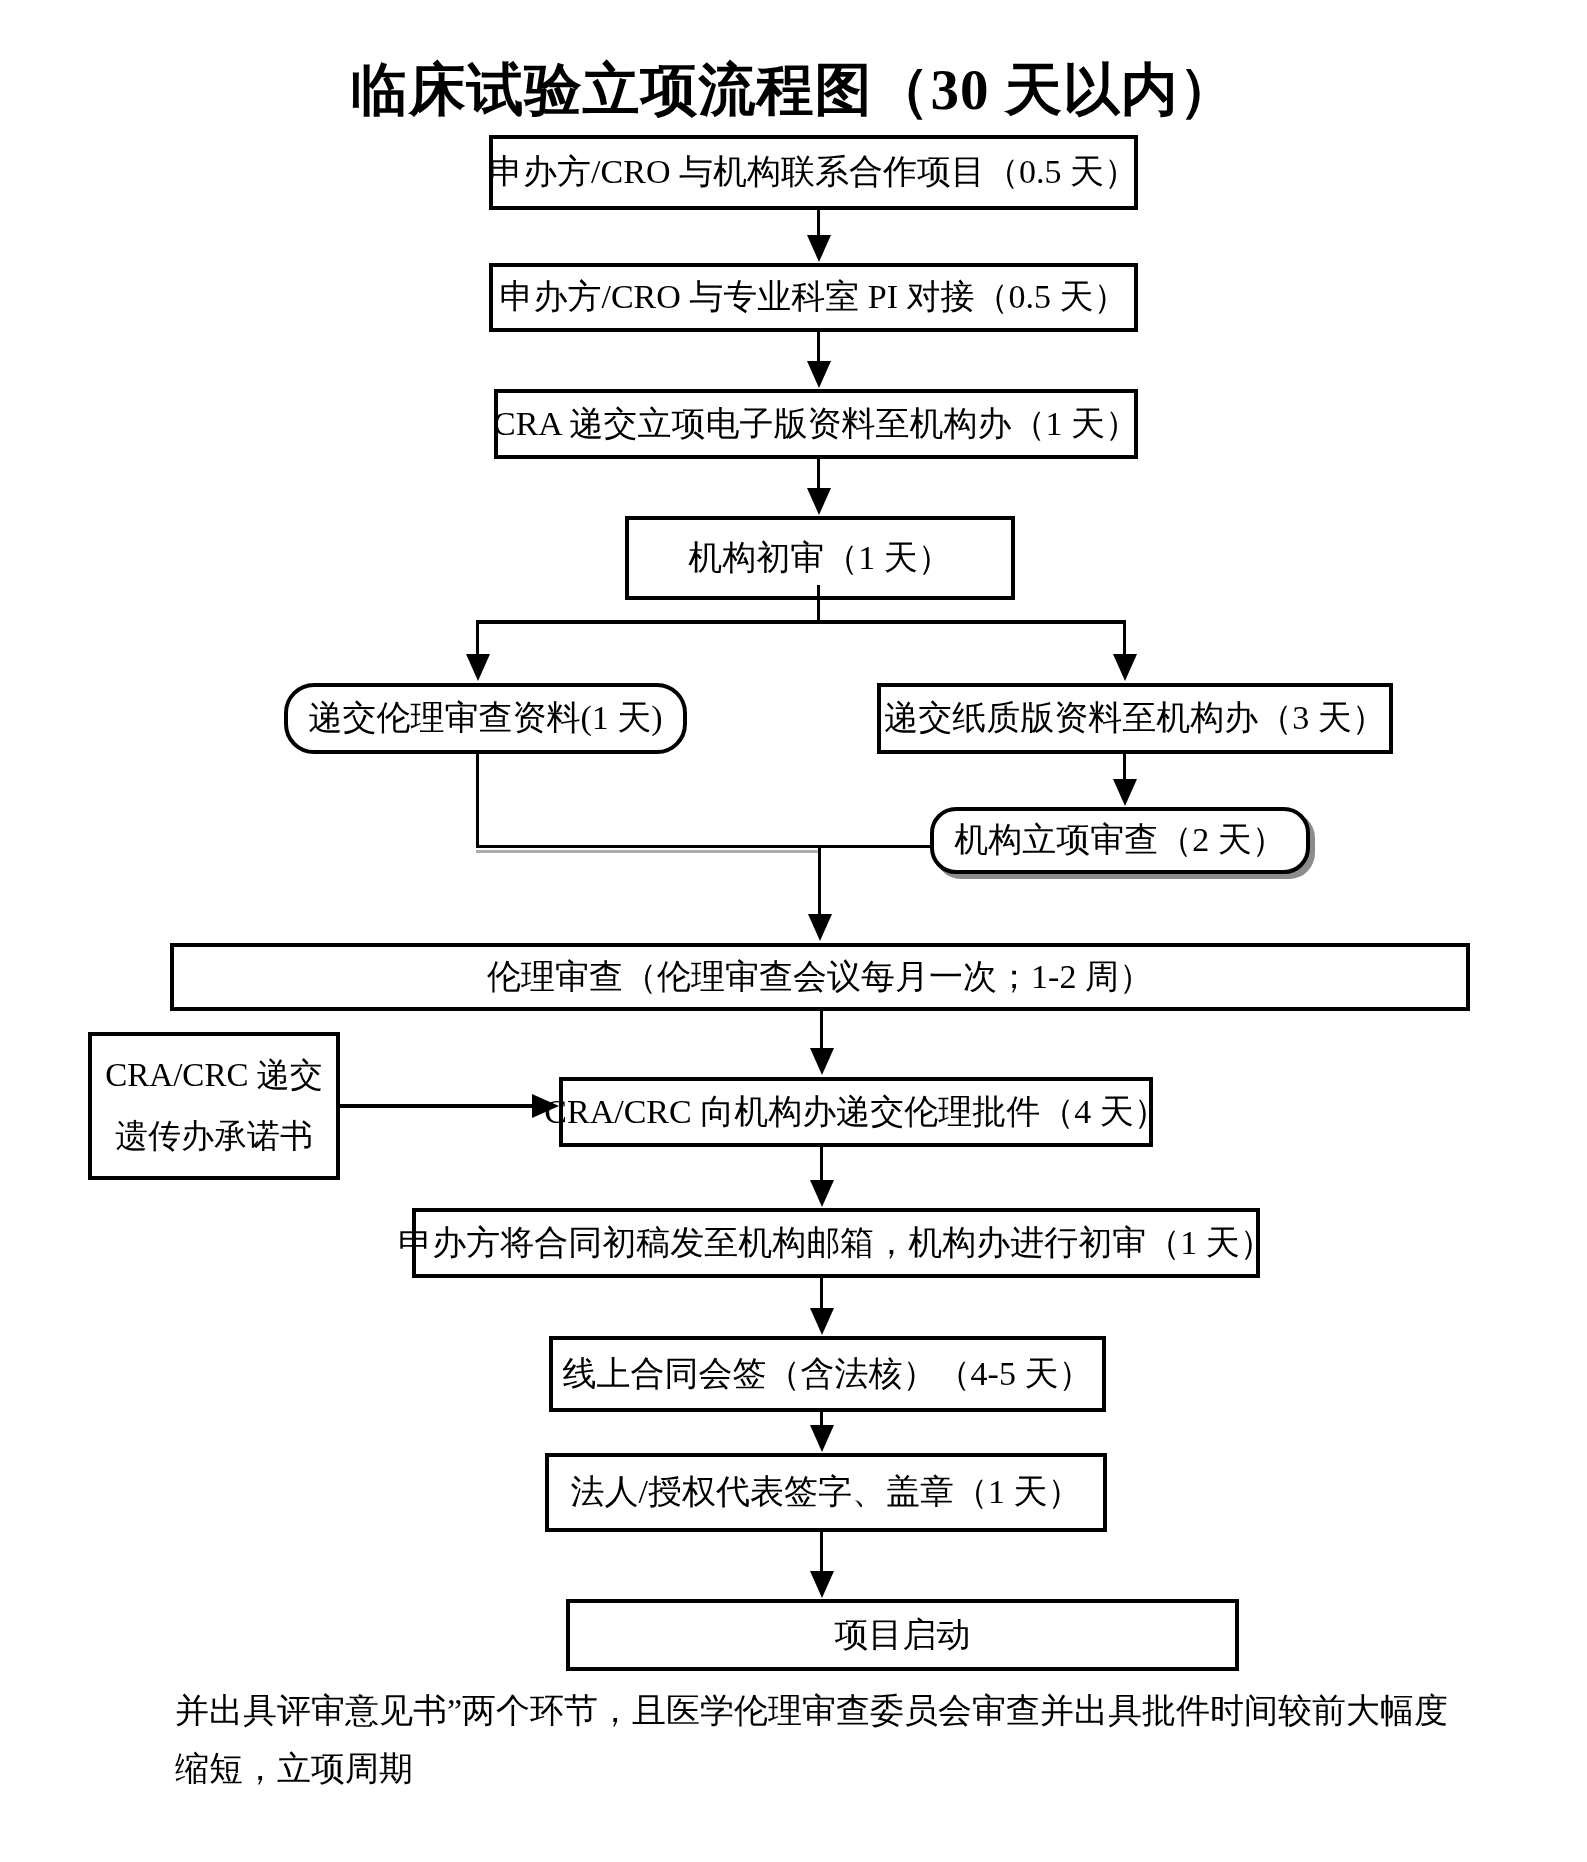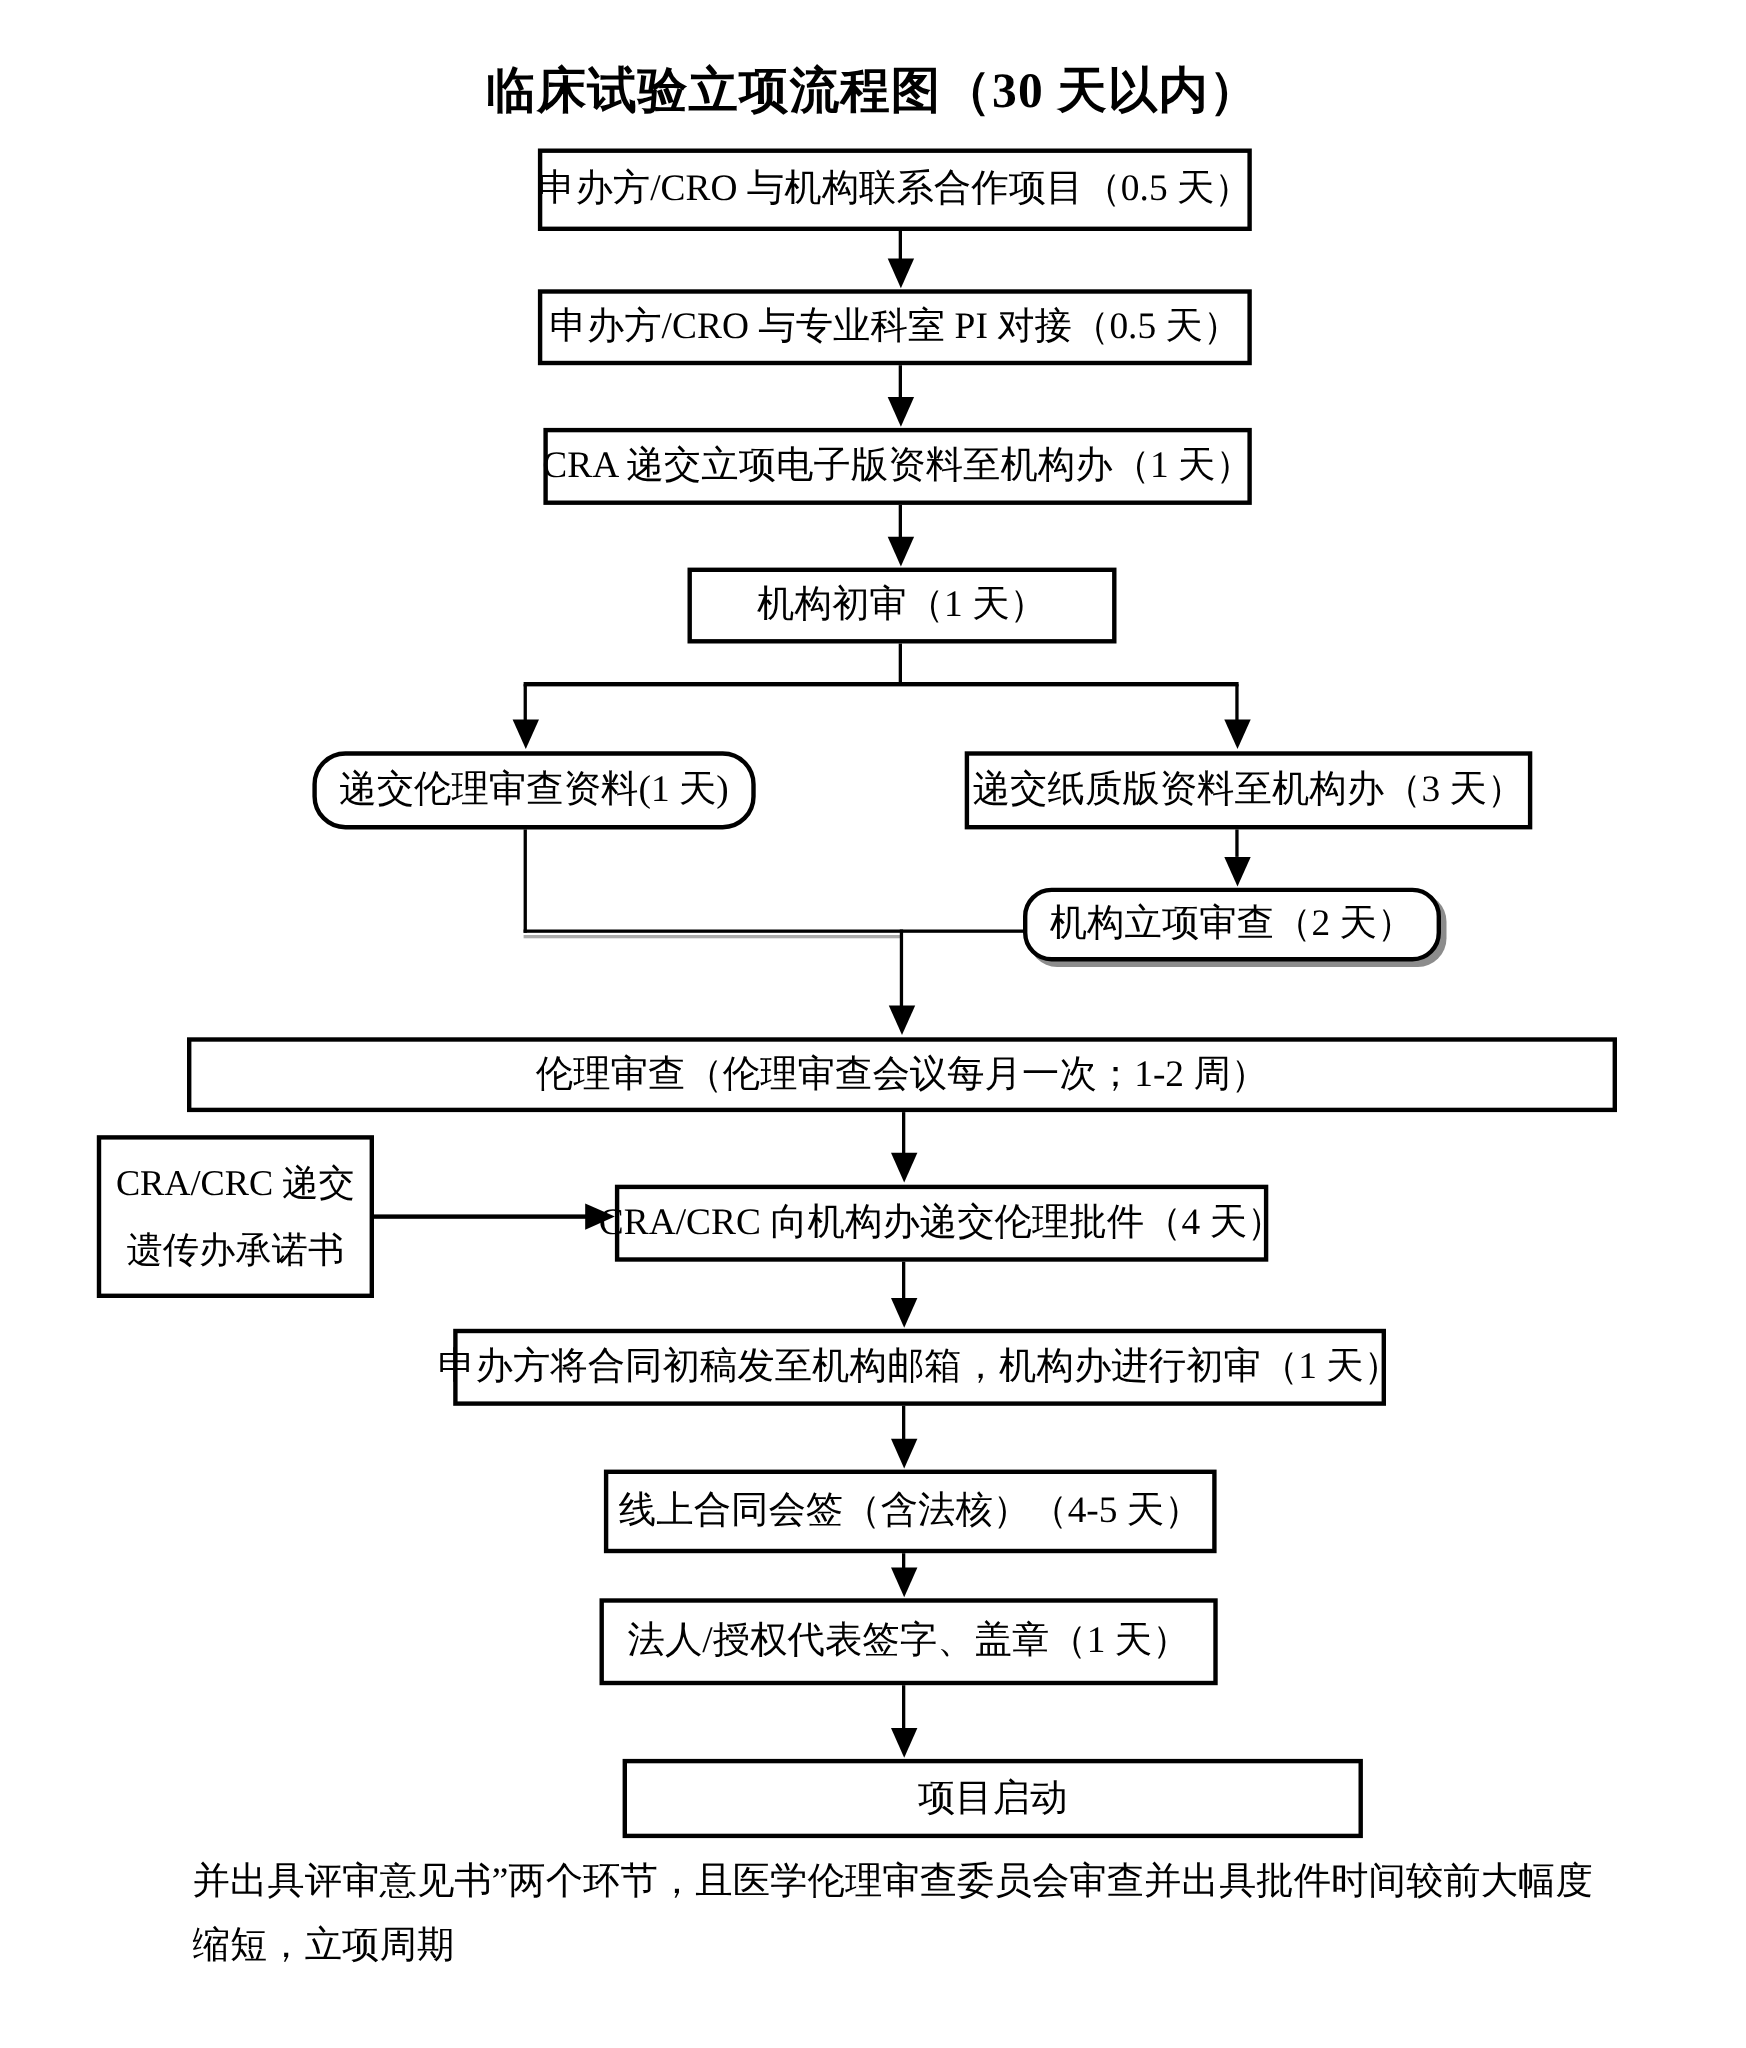--- a/index.html
+++ b/index.html
@@ -3,21 +3,21 @@
 <meta charset="utf-8">
 <style>
   html,body{margin:0;padding:0;}
   body{
     width:1587px;height:1862px;position:relative;background:#ffffff;
     font-family:"Liberation Serif","DejaVu Serif",serif;color:#000;
     overflow:hidden;
   }
   .title{
     position:absolute;left:0;top:52px;width:1587px;text-align:center;
-    font-size:45px;font-weight:bold;letter-spacing:1px;
+    font-size:57px;font-weight:bold;letter-spacing:1px;
   }
   .box{
     position:absolute;border:4px solid #000;background:#fff;
     display:flex;align-items:center;justify-content:center;
     font-size:34px;text-align:center;box-sizing:border-box;line-height:1.25;
     white-space:nowrap;
   }
   .vline{position:absolute;width:3px;background:#000;}
   .hline{position:absolute;height:4px;background:#000;}
   .grayline{position:absolute;height:3px;background:#ababab;}
@@ -58,21 +58,21 @@
 </div>
 <div class="vline" style="left:817px;top:332px;height:31px;"></div>
 <div class="arrow-down" style="left:807px;top:361px;"></div>
 
 <div class="box" style="left:494px;top:389px;width:644px;height:70px;">
   <span>CRA 递交立项电子版资料至机构办（1 天）</span>
 </div>
 <div class="vline" style="left:817px;top:459px;height:31px;"></div>
 <div class="arrow-down" style="left:807px;top:488px;"></div>
 
-<div class="box" style="left:625px;top:516px;width:390px;height:69px;">
+<div class="box" style="left:625px;top:516px;width:390px;height:84px;">
   <span>机构初审（1 天）</span>
 </div>
 
 <div class="vline" style="left:817px;top:585px;height:37px;"></div>
 <div class="hline" style="left:476px;top:620px;width:650px;"></div>
 <div class="vline" style="left:476px;top:622px;height:34px;"></div>
 <div class="arrow-down" style="left:466px;top:654px;"></div>
 <div class="vline" style="left:1123px;top:622px;height:34px;"></div>
 <div class="arrow-down" style="left:1113px;top:654px;"></div>
 

